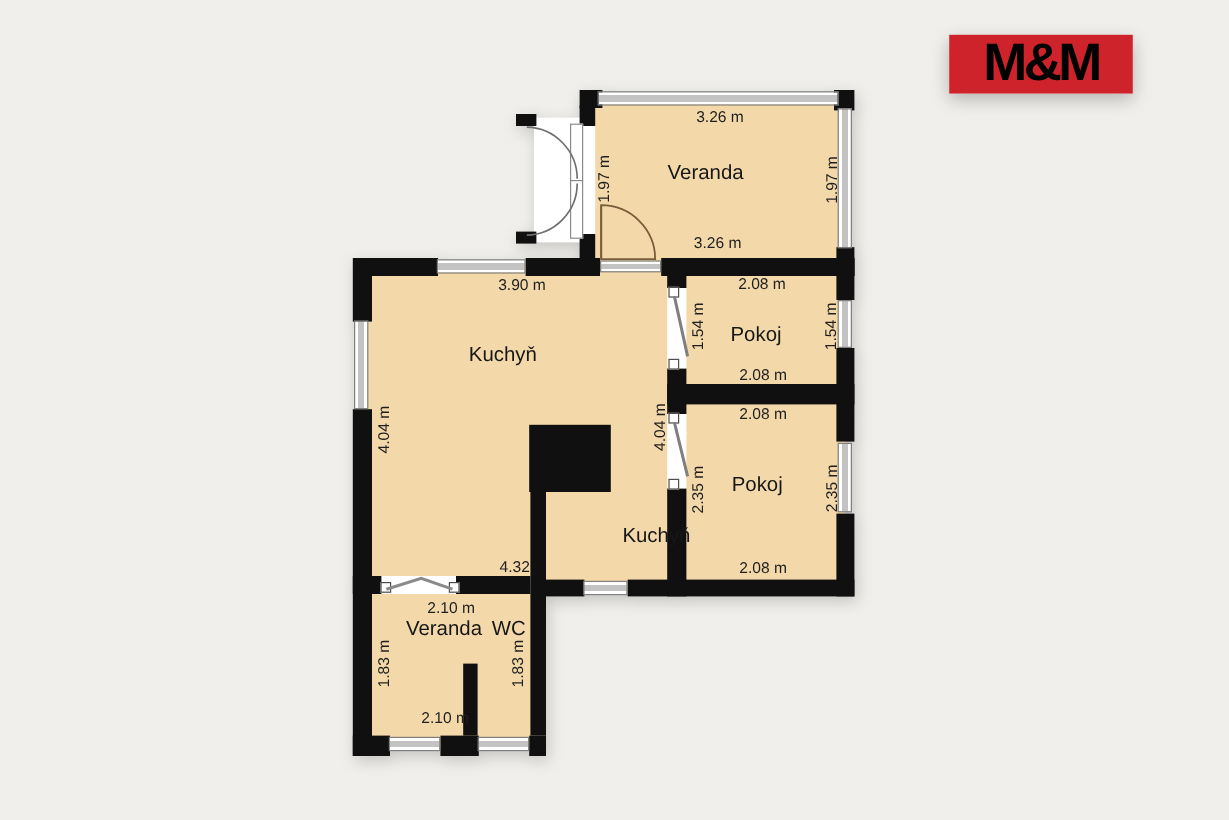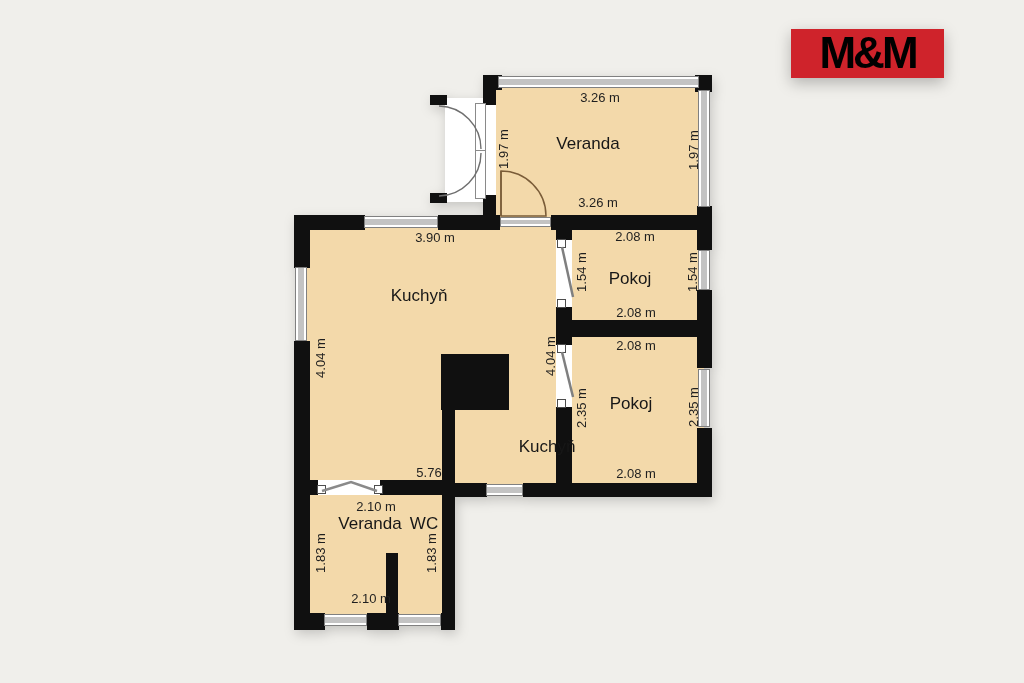--- a/index.html
+++ b/index.html
@@ -143,21 +143,21 @@
     <div class="dim" style="left:636px;top:345px;">2.08 m</div>
     <div class="room-name" style="left:631px;top:404px;">Pokoj</div>
     <div class="dim rot" style="left:581px;top:408px;">2.35 m</div>
     <div class="dim rot" style="left:693px;top:407px;">2.35 m</div>
     <div class="dim" style="left:636px;top:473px;">2.08 m</div>
 
     <div class="dim" style="left:435px;top:237px;">3.90 m</div>
     <div class="room-name" style="left:419px;top:296px;">Kuchyň</div>
     <div class="dim rot" style="left:320px;top:358px;">4.04 m</div>
     <div class="dim rot" style="left:550px;top:356px;">4.04 m</div>
-    <div class="dim" style="left:429px;top:472px;">5.76</div>
+    <div class="dim" style="left:429px;top:472px;">4.32</div>
 
     <div class="room-name" style="left:512px;top:447px;margin-left:35px;">Kuchyň</div>
 
     <div class="dim" style="left:376px;top:506px;">2.10 m</div>
     <div class="room-name" style="left:370px;top:524px;">Veranda</div>
     <div class="room-name" style="left:424px;top:524px;">WC</div>
     <div class="dim rot" style="left:320px;top:553px;">1.83 m</div>
     <div class="dim rot" style="left:431px;top:553px;">1.83 m</div>
     <div class="dim" style="left:371px;top:598px;">2.10 m</div>
 

